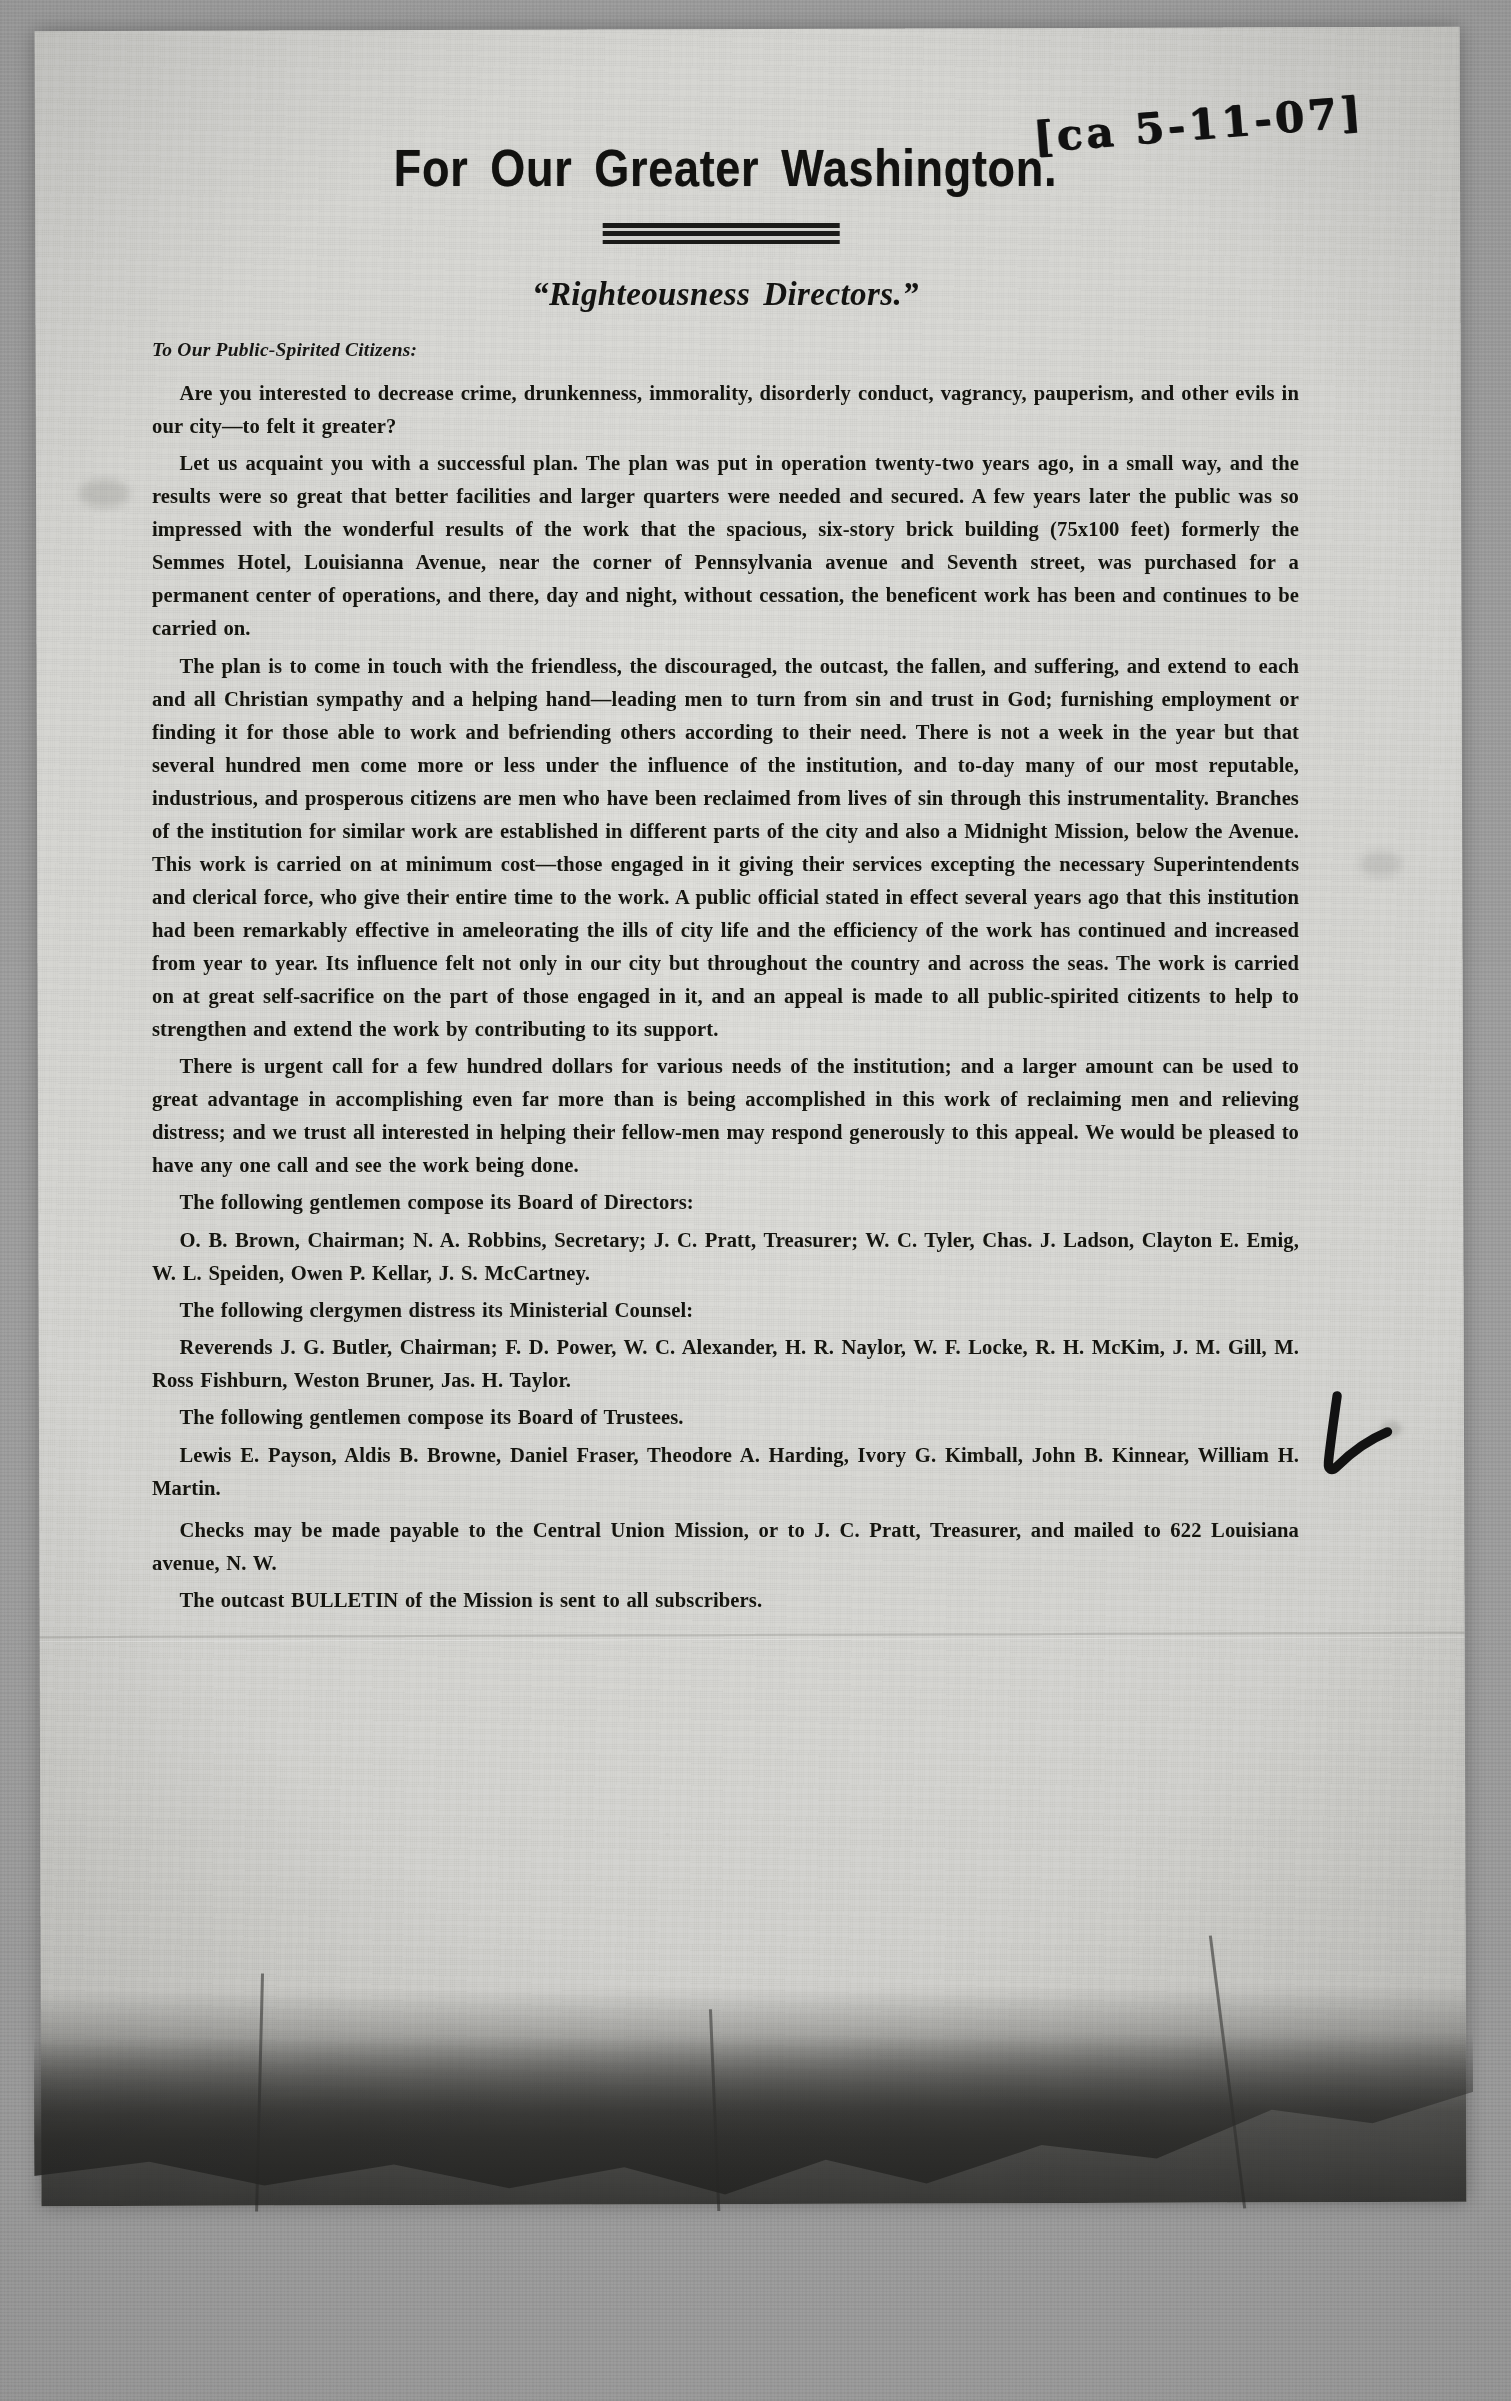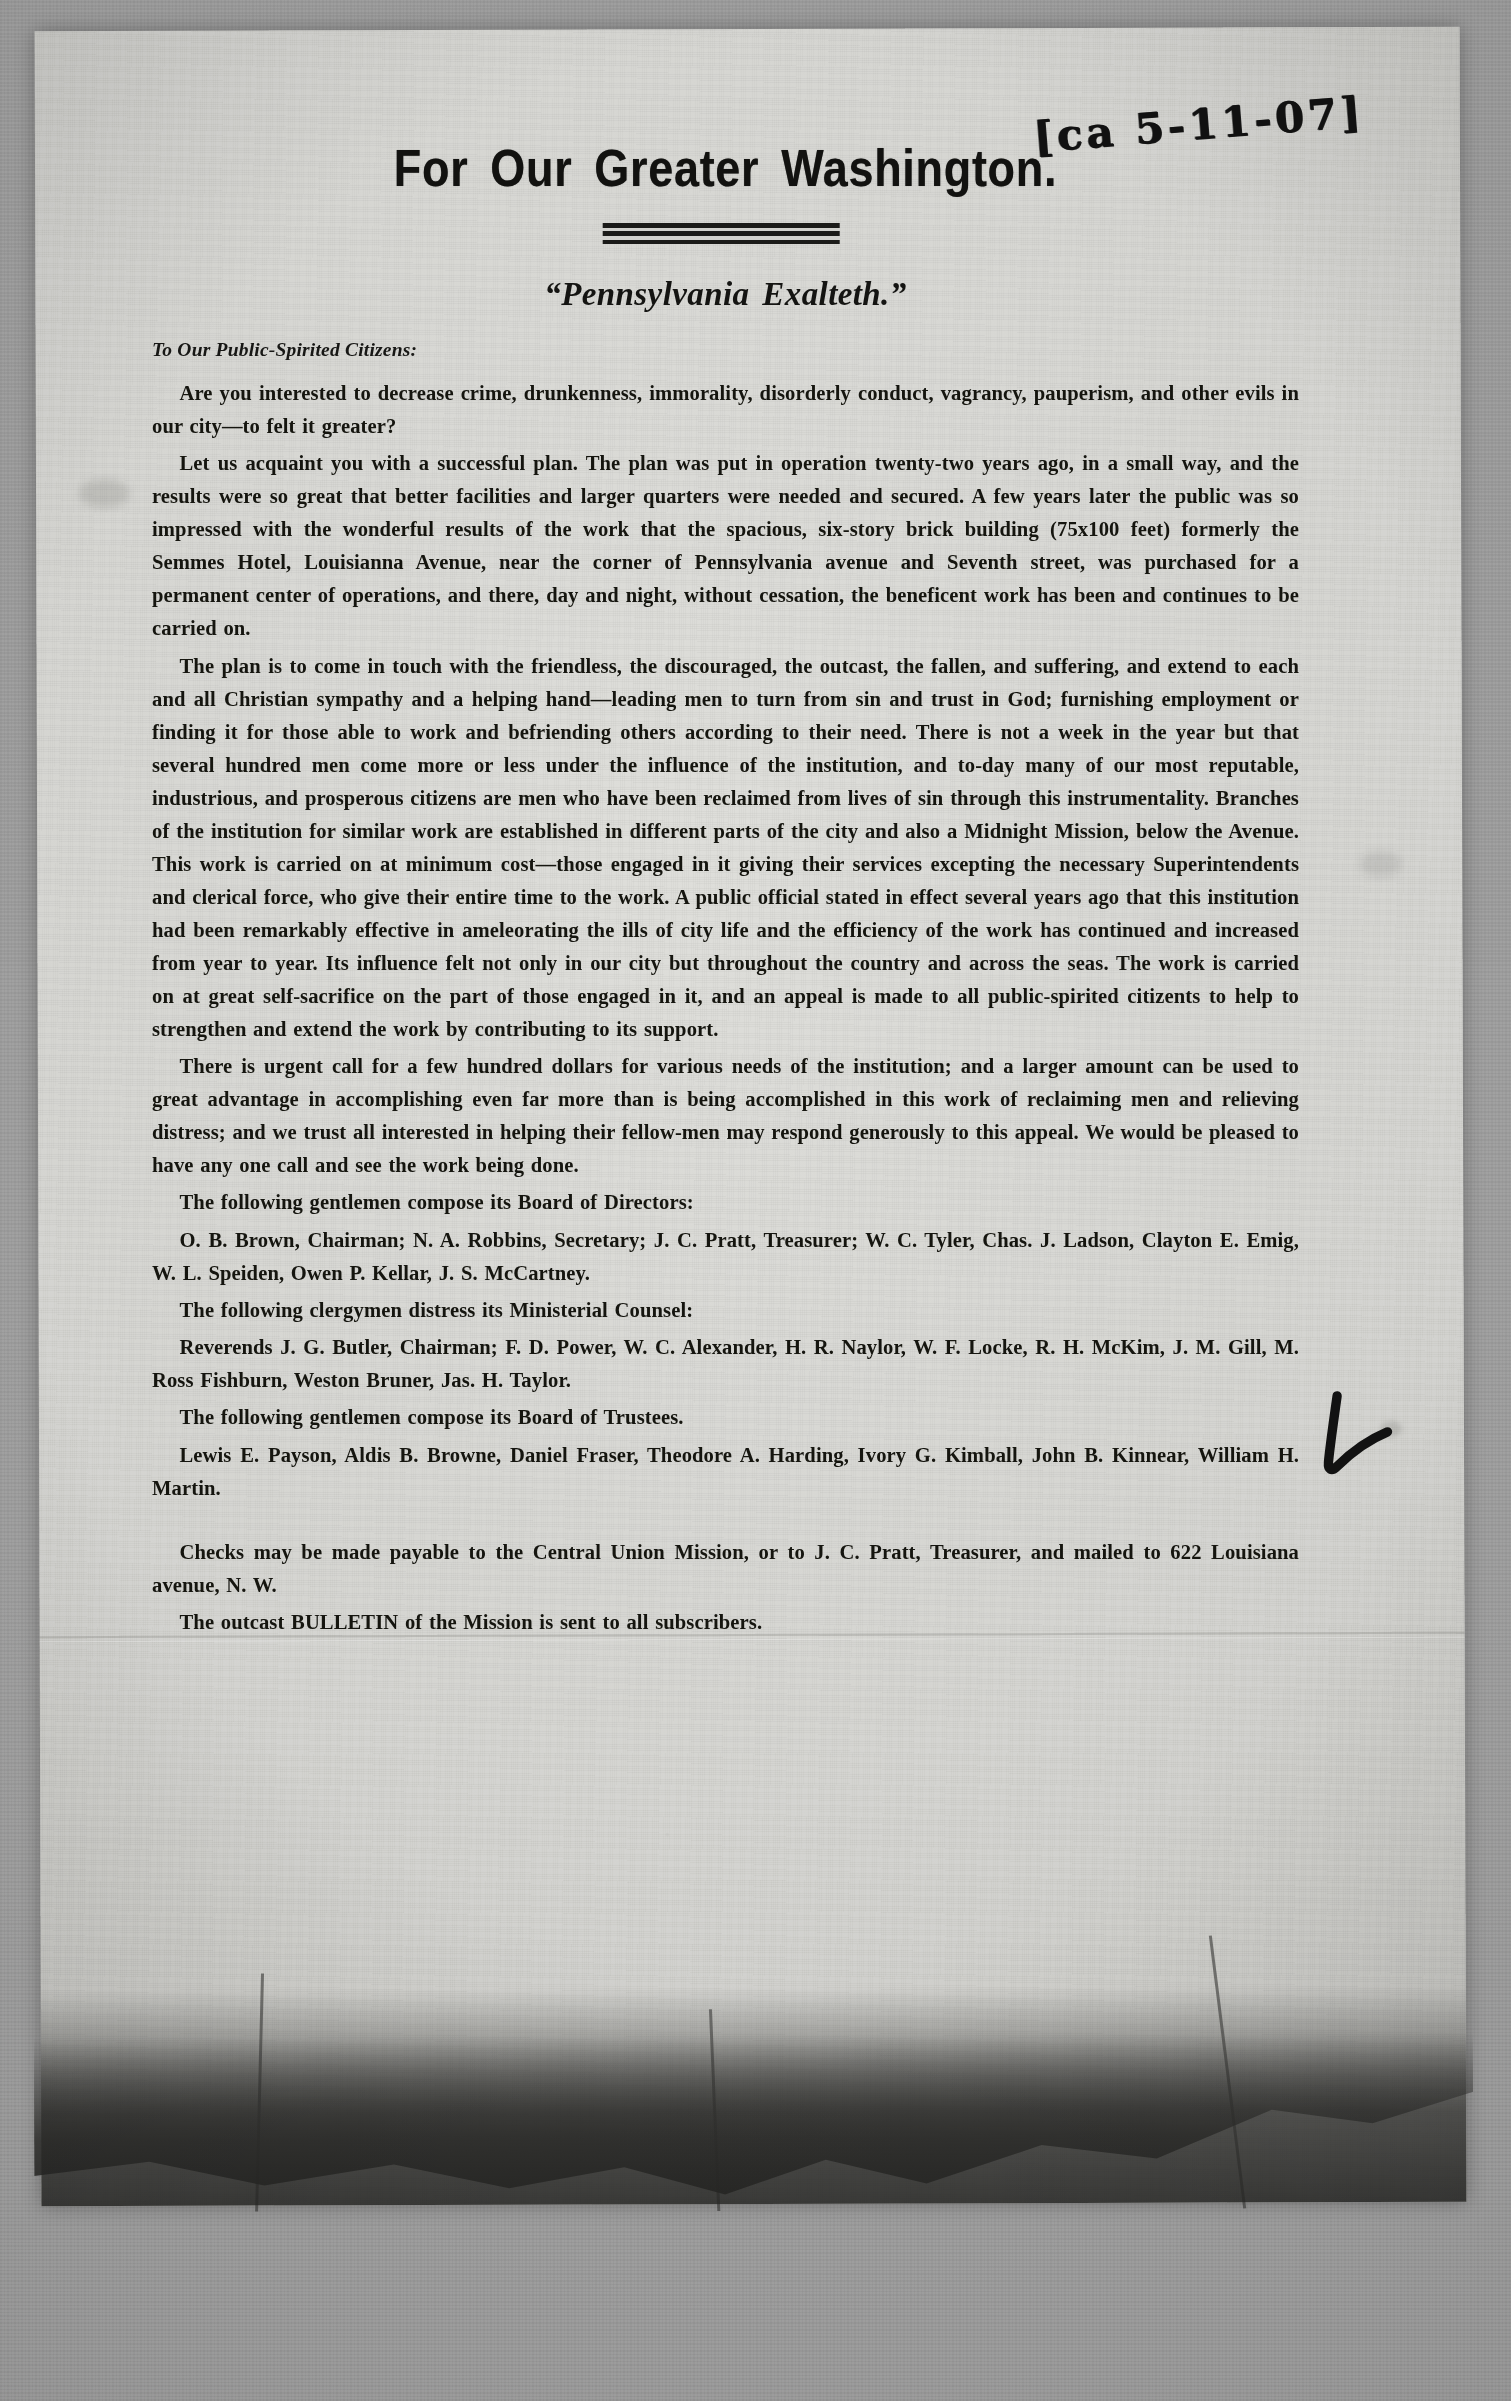--- a/index.html
+++ b/index.html
@@ -156,21 +156,21 @@
   }
 
   .lead-in {
     margin: 21.7px 0 8.7px 0;
     text-indent: 27.5px;
   }
   .roster {
     margin: 0 0 24.6px 0;
     text-indent: 13px;
   }
-  .roster.last { margin-bottom: 31px; }
+  .roster.last { margin-bottom: 9px; }
 
   
   .handwriting {
     position: absolute;
     color: #111;
     font-family: "DejaVu Serif", "Liberation Serif", serif;
     pointer-events: none;
   }
   .hw-date {
     left: 1033px;
@@ -236,21 +236,21 @@
     <h1 class="headline">For Our Greater Washington.</h1>
 
     <div class="rule-stack">
       <div class="r1"></div>
         <div class="r2"></div>
         <div class="r3"></div>
         <div class="r4"></div>
         <div class="r5"></div>
     </div>
 
-    <h2 class="subhead">“Pennsylvania Exalteth.”</h2>
+    <h2 class="subhead">“Righteousness Directors.”</h2>
 
     <div class="salutation">To Our Public-Spirited Citizens:</div>
 
     <p class="body">Are you interested to decrease crime, drunkenness, immorality, disorderly conduct, vagrancy, pauperism, and other evils in our city—to felt it greater?</p>
     <p class="body">Let us acquaint you with a successful plan.  The plan was put in operation twenty-two years ago, in a small way, and the results were so great that better facilities and larger quarters were needed and secured. A few years later the public was so impressed with the wonderful results of the work that the spacious, six-story brick building (75x100 feet) formerly the Semmes Hotel, Louisianna Avenue, near the corner of Pennsylvania avenue and Seventh street, was purchased for a permanent center of operations, and there, day and night, without cessation, the beneficent work has been and continues to be carried on.</p>
     <p class="body">The plan is to come in touch with the friendless, the discouraged, the outcast, the fallen, and suffering, and extend to each and all Christian sympathy and a helping hand—leading men to turn from sin and trust in God; furnishing employment or finding it for those able to work and befriending others according to their need.  There is not a week in the year but that several hundred men come more or less under the influence of the institution, and to-day many of our most reputable, industrious, and prosperous citizens are men who have been reclaimed from lives of sin through this instrumentality.  Branches of the institution for similar work are established in different parts of the city and also a Midnight Mission, below the Avenue. This work is carried on at minimum cost—those engaged in it giving their services excepting the necessary Superintendents and clerical force, who give their entire time to the work.  A public official stated in effect several years ago that this institution had been remarkably effective in ameleorating the ills of city life and the efficiency of the work has continued and increased from year to year.  Its influence felt not only in our city but throughout the country and across the seas.  The work is carried on at great self-sacrifice on the part of those engaged in it, and an appeal is made to all public-spirited citizents to help to strengthen and extend the work by contributing to its support.</p>
     <p class="body">There is urgent call for a few hundred dollars for various needs of the institution; and a larger amount can be used to great advantage in accomplishing even far more than is being accomplished in this work of reclaiming men and relieving distress; and we trust all interested in helping their fellow-men may respond generously to this appeal.  We would be pleased to have any one call and see the work being done.</p>
 
     <p class="body lead-in">The following gentlemen compose its Board of Directors:</p>
     <p class="body roster">O. B. Brown, Chairman; N. A. Robbins, Secretary;  J.  C.  Pratt,  Treasurer;  W.  C. Tyler, Chas. J. Ladson, Clayton E. Emig, W. L.  Speiden,  Owen  P.  Kellar,  J.  S.  McCartney.</p>

